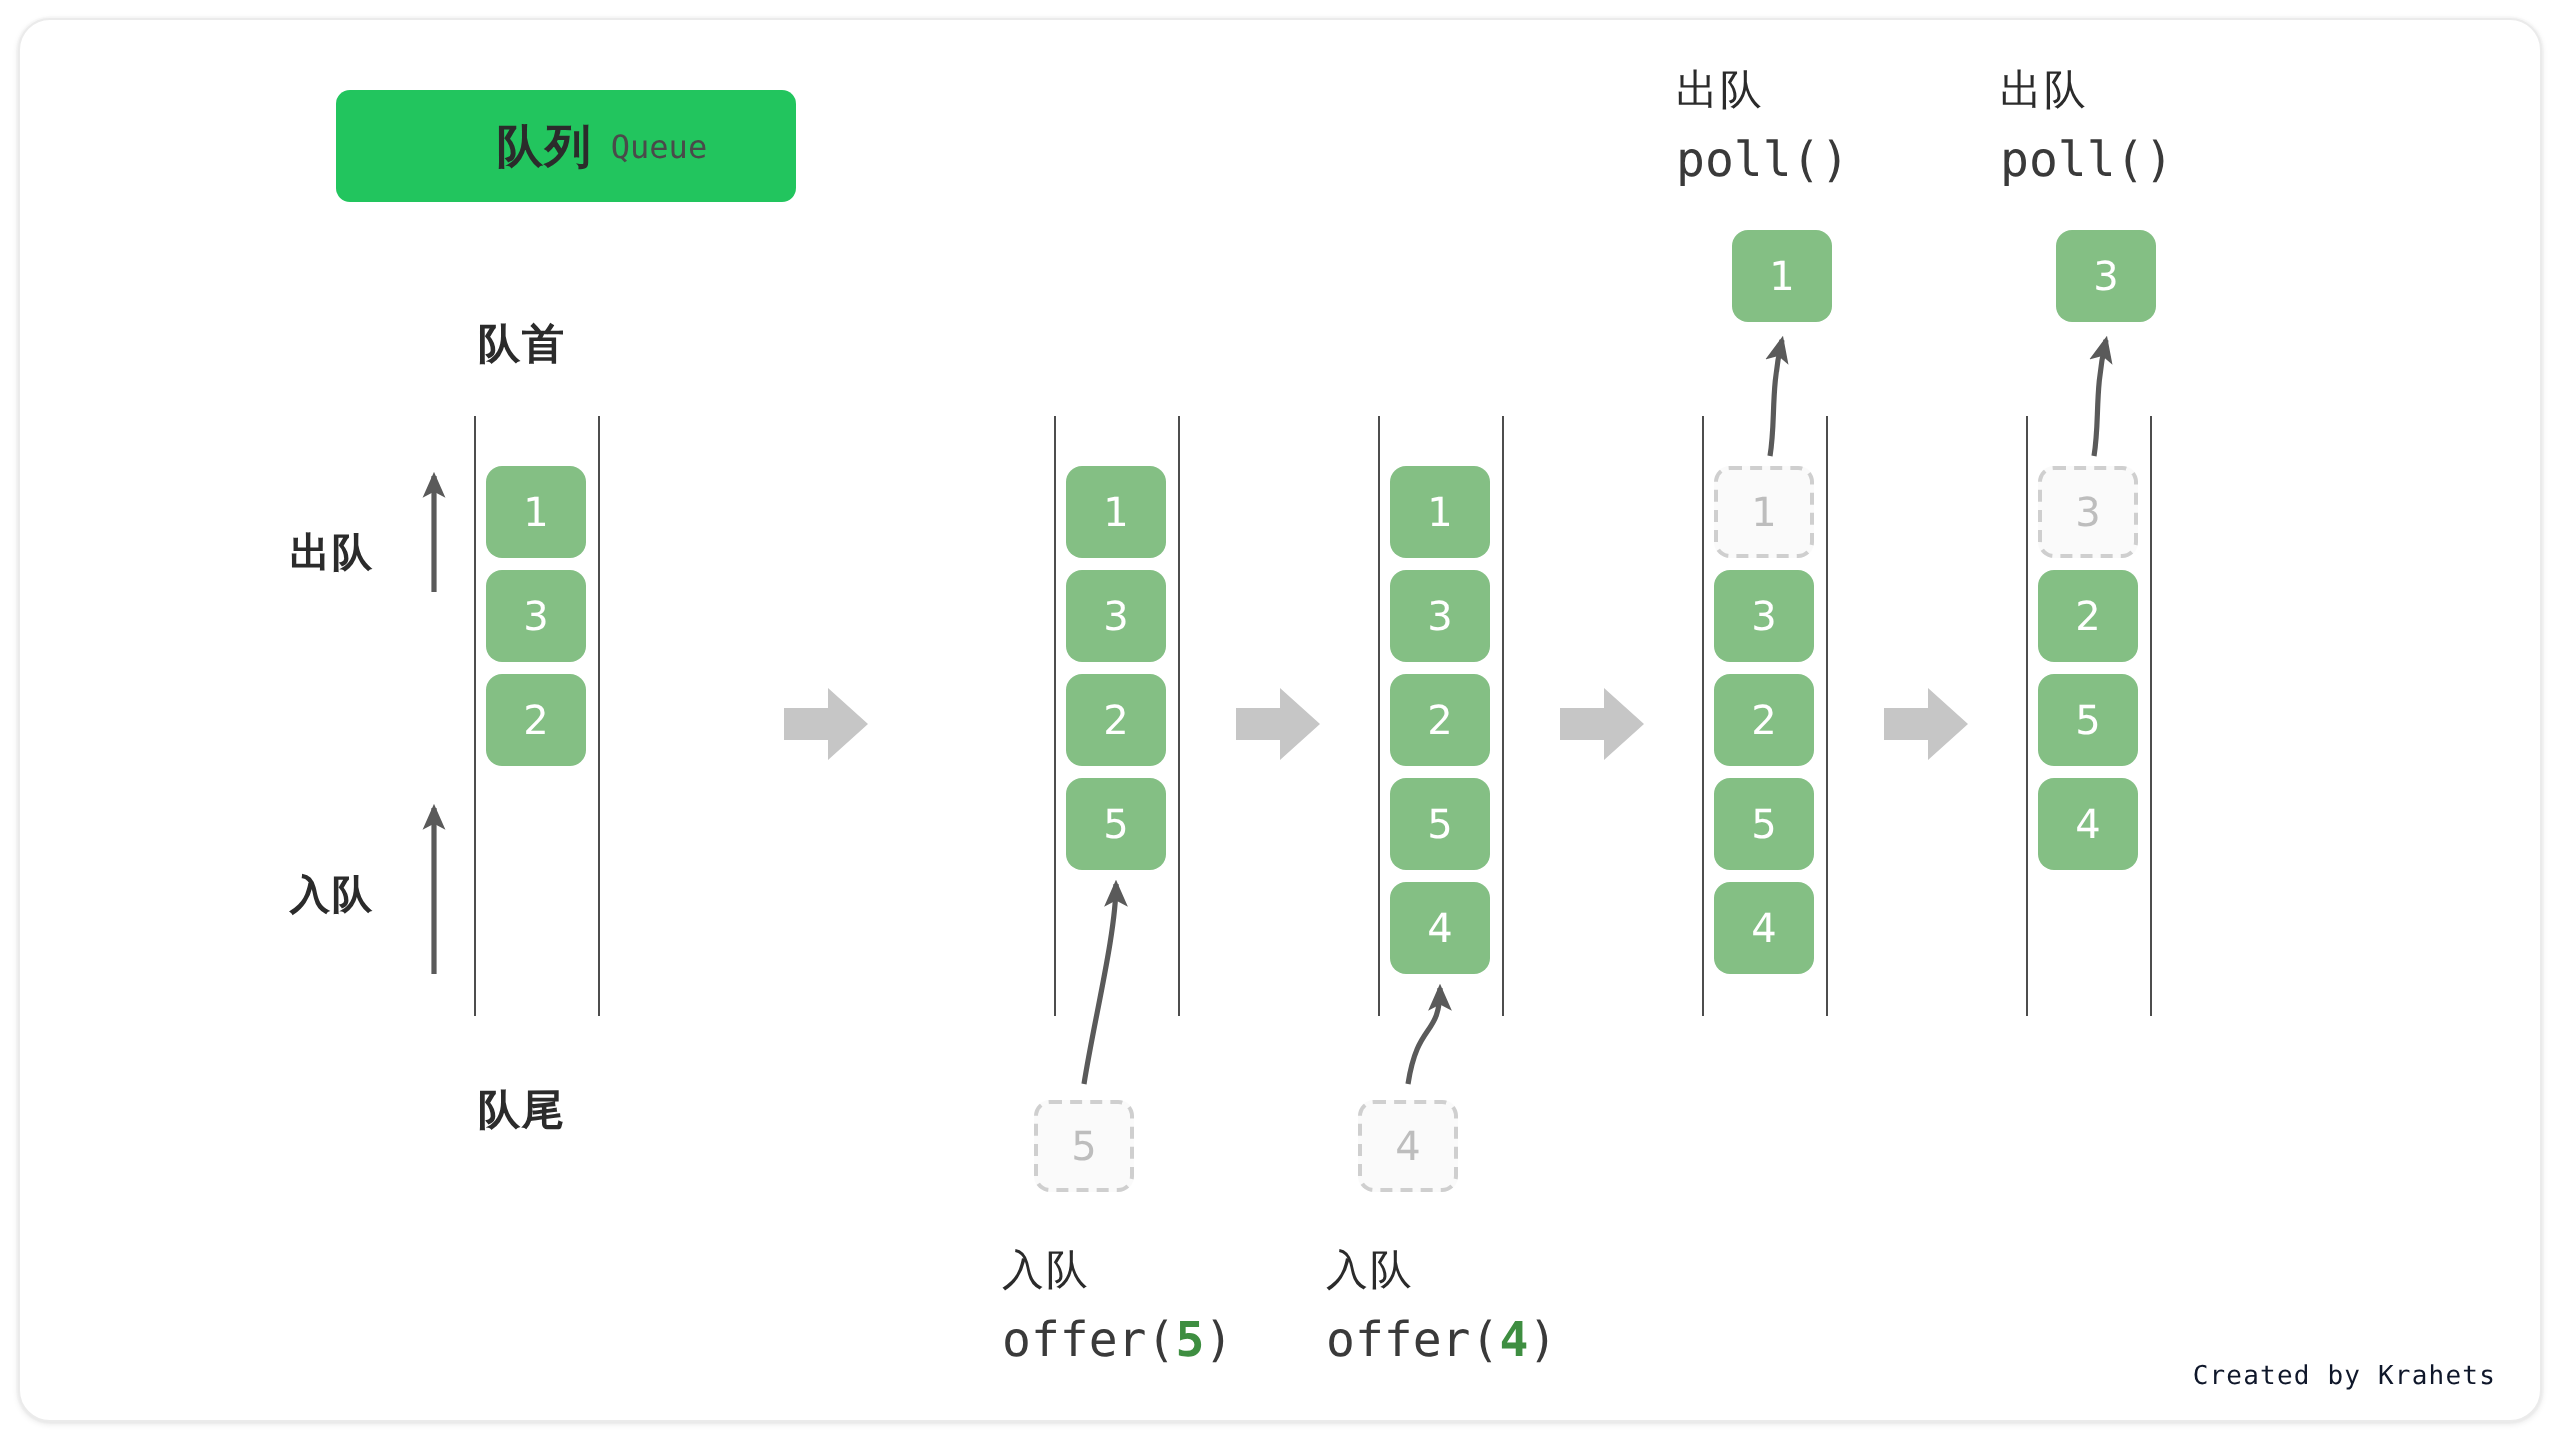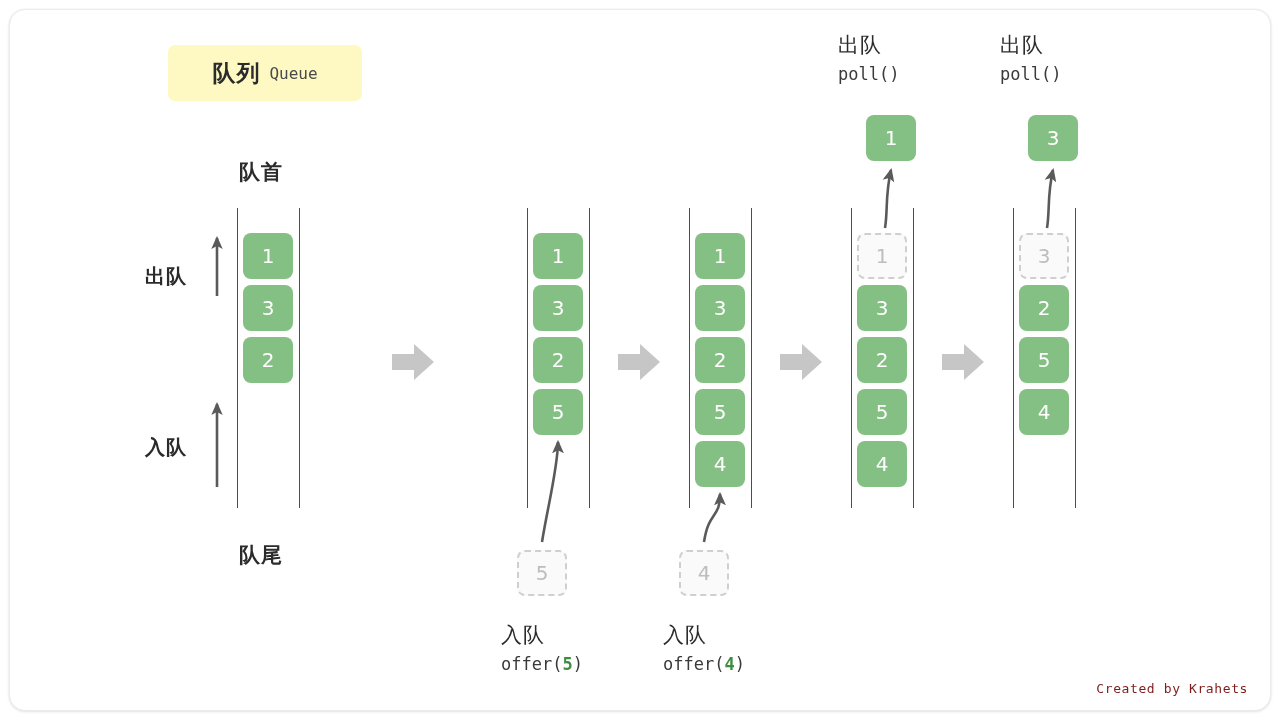--- a/index.html
+++ b/index.html
@@ -7,22 +7,22 @@
        font-family:"Liberation Sans","DejaVu Sans",sans-serif;}
   #stage{position:relative;width:1280px;height:720px;}
 
   .frame{position:absolute;left:9px;top:9px;width:1262px;height:702px;
          background:#fff;border:1px solid #ebebeb;border-radius:16px;
          box-shadow:0 1px 3px rgba(0,0,0,.10),0 0 0 1px rgba(0,0,0,.015);
          box-sizing:border-box;}
 
   
   .title-chip{position:absolute;left:168px;top:45px;width:194px;height:56px;
-              background:#fef9c3;border-radius:7px;display:flex;align-items:center;
-              justify-content:center;gap:9px;}
+              background:#22c55e;border-radius:7px;display:flex;align-items:center;
+              justify-content:center;gap:9px;padding-left:36px;}
   .title-cn{font-size:23px;font-weight:bold;color:#2b2b2b;letter-spacing:1px;}
   .title-en{font-size:16px;color:#4a4a4a;
             font-family:"DejaVu Sans Mono","Liberation Mono",monospace;}
 
   
   .rail{position:absolute;width:1px;background:#4d4d4d;}
 
   
   .cell{position:absolute;width:50px;height:46px;border-radius:8px;
         background:#84bf84;color:#ffffff;font-size:20px;
@@ -35,25 +35,25 @@
   .hdr{position:absolute;font-size:21px;font-weight:bold;color:#2b2b2b;
        letter-spacing:1px;white-space:nowrap;}
 
   .sidelbl{position:absolute;font-size:20px;font-weight:bold;color:#2b2b2b;
            letter-spacing:1px;white-space:nowrap;}
 
   
   .cap{position:absolute;white-space:nowrap;line-height:1.5;}
   .cap .cn{display:block;font-size:21px;color:#2b2b2b;letter-spacing:1px;
            font-family:"DejaVu Sans","Liberation Sans",sans-serif;}
-  .cap .code{display:block;font-size:17px;color:#3a3a3a;
+  .cap .code{display:block;font-size:24px;color:#3a3a3a;
              font-family:"DejaVu Sans Mono","Liberation Mono",monospace;}
   .cap .code b{color:#3e8e41;font-weight:bold;}
 
-  .credit{position:absolute;right:32px;bottom:24px;font-size:13px;color:#7f1d1d;
+  .credit{position:absolute;right:32px;bottom:24px;font-size:13px;color:#0f172a;
           font-family:"DejaVu Sans Mono","Liberation Mono",monospace;
           letter-spacing:.6px;}
 
   svg.ov{position:absolute;left:0;top:0;width:1280px;height:720px;
          pointer-events:none;overflow:visible;}
 </style>
 </head>
 <body>
 
 <div id="stage">

